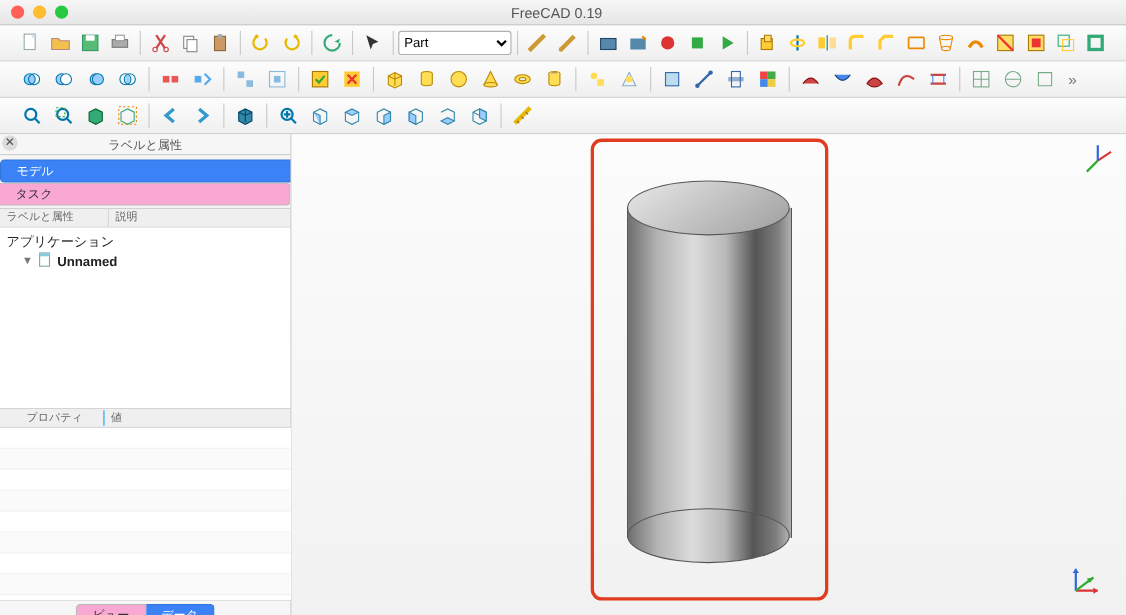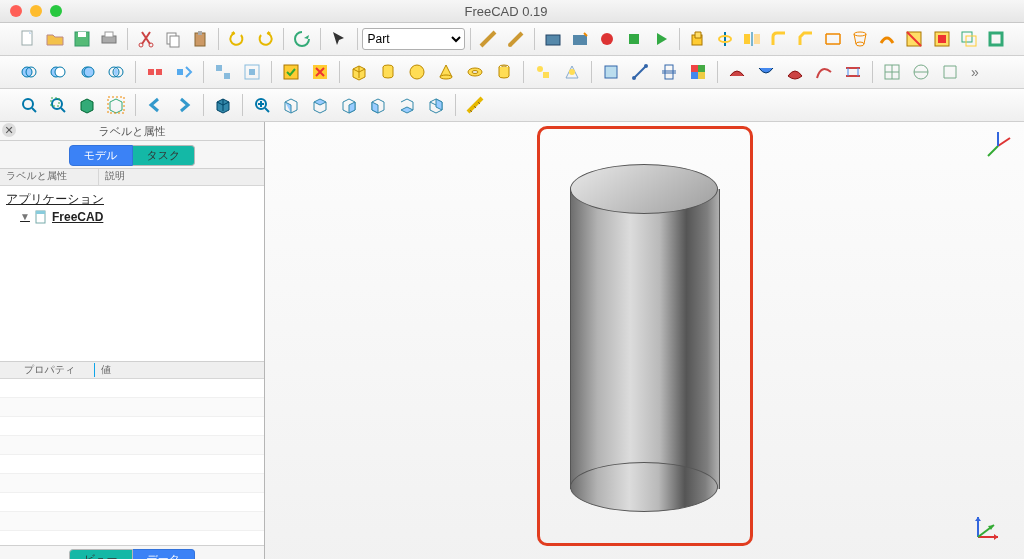--- a/index.html
+++ b/index.html
@@ -90,26 +90,27 @@
     display:flex; align-items:center; justify-content:center;
     font-size:11px; line-height:1;
   }
   .combo-title { color:#555; }
 
   .tabs {
     display:flex; justify-content:center;
     padding:4px 0 2px 0;
     background:#f6f6f6;
     border-bottom:1px solid #d0d0d0;
+    flex-direction:column;
   }
   .tab {
     font-size:11px;
     padding:2px 14px;
     border:1px solid #b8b8b8;
-    background:#14b8a6;
+    background:#f9a8d4;
     color:#333;
     cursor:pointer;
   }
   .tab:first-child { border-radius:4px 0 0 4px; }
   .tab:last-child { border-radius:0 4px 4px 0; border-left:none; }
   .tab.active {
     background:#3b82f6; color:#fff; border-color:#3373dc;
   }
 
   .tree-head {
@@ -124,21 +125,21 @@
 
   .tree {
     flex:1;
     background:#fff;
     font-size:12px;
     padding:4px 6px;
     overflow:auto;
     min-height:130px;
     border-bottom:1px solid #d0d0d0;
   }
-  .tree-item { display:flex; align-items:center; gap:4px; line-height:18px;text-decoration:underline;}
+  .tree-item { display:flex; gap:4px; line-height:18px;}
   .tree-item .tog { width:10px; text-align:center; color:#777; font-size:10px;}
   .tree-item .ico { width:14px; height:14px; display:flex; align-items:center; justify-content:center;}
   .tree .indent-1 { margin-left:14px; }
   .tree .indent-2 { margin-left:32px; }
 
   .prop-head {
     display:flex;
     background:#efefef;
     border-bottom:1px solid #d6d6d6;
     font-size:10px; color:#666;
@@ -734,21 +735,21 @@
         <span>アプリケーション</span>
       </div>
       <div class="tree-item indent-1">
         <span class="tog">▼</span>
         <span class="ico">
             <svg viewBox="0 0 14 14">
               <rect x="2" y="1" width="9" height="12" fill="#fff" stroke="#7aa"></rect>
               <rect x="2" y="1" width="9" height="3" fill="#8cd"></rect>
             </svg>
           </span>
-        <b>FreeCAD</b>
+        <b>Unnamed</b>
       </div>
     </div>
 
     <div class="prop-head">
       <span>プロパティ</span>
       <span>値</span>
     </div>
     <div class="prop-body">
       <div class="row"></div>
         <div class="row"></div>

